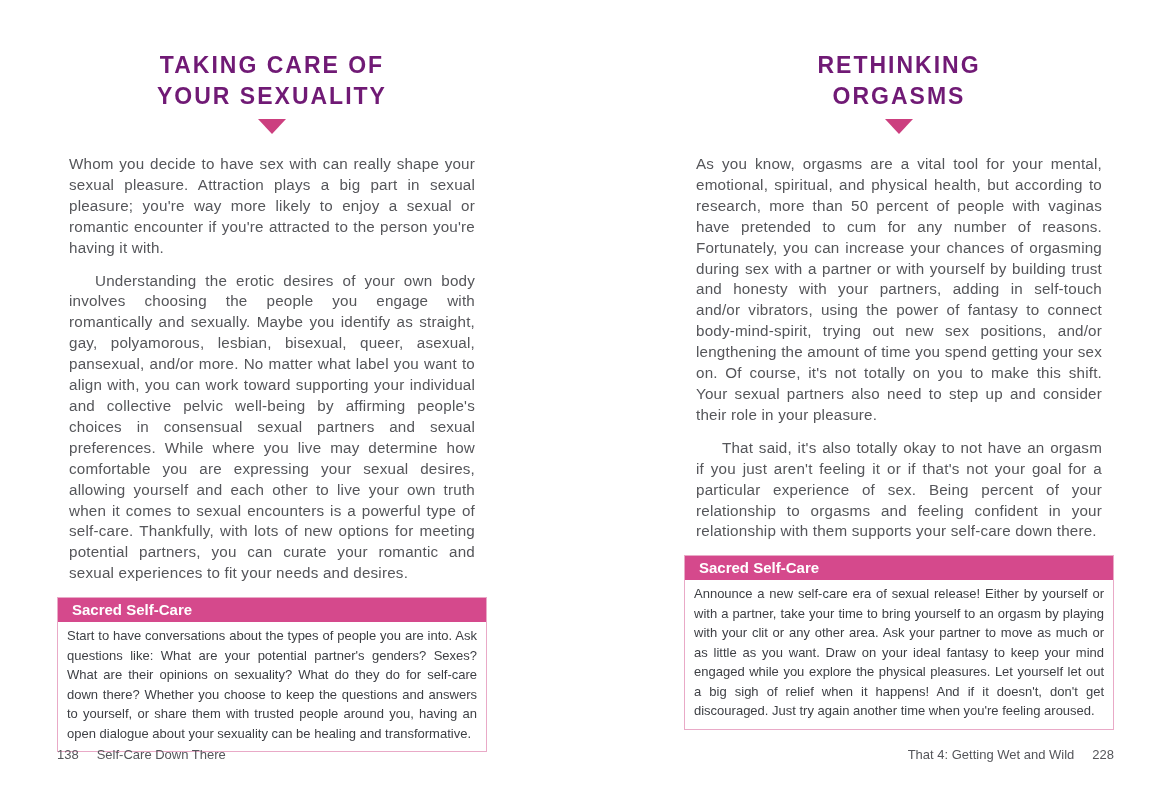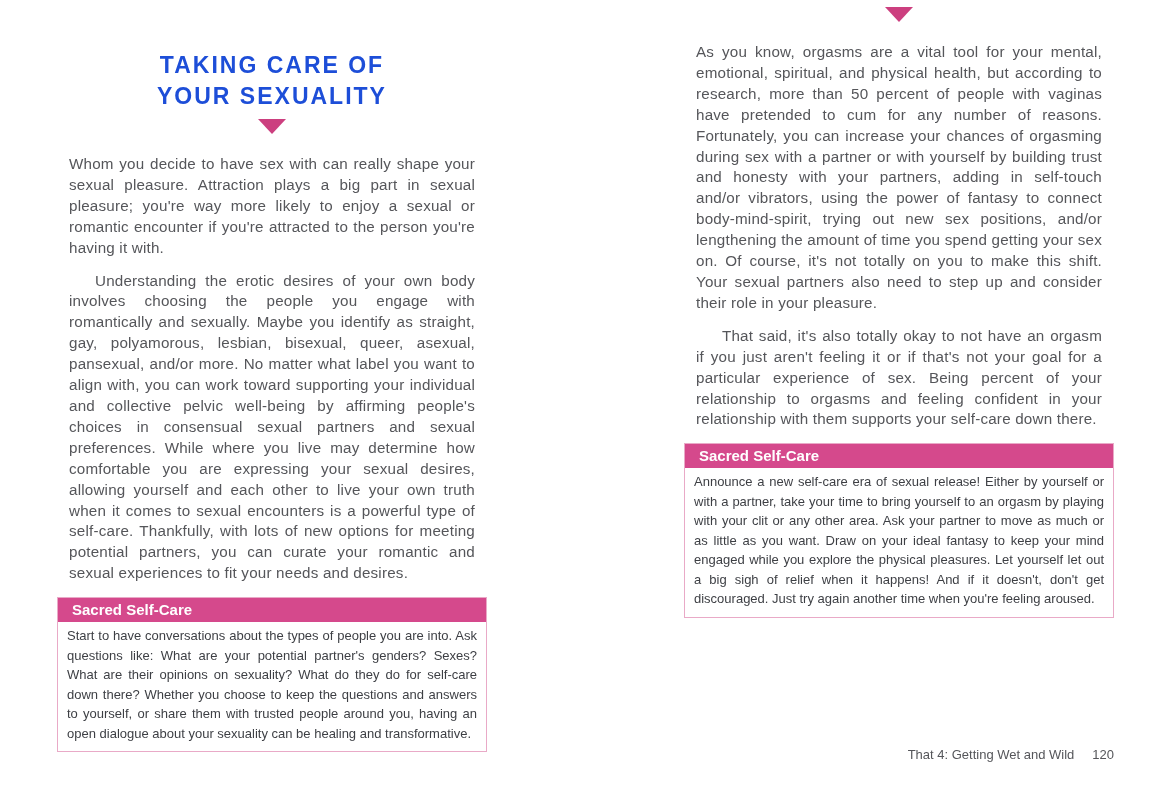--- a/index.html
+++ b/index.html
@@ -20,21 +20,21 @@
     top: 0;
     width: 430px;
     height: 800px;
   }
   .page-left  { left: 57px; }
   .page-right { left: 684px; }
 
   .heading {
     margin-top: 50px;
     text-align: center;
-    color: #1d4ed8;
+    color: #701a75;
     font-size: 23px;
     line-height: 31px;
     font-weight: bold;
     letter-spacing: 2px;
     white-space: pre-line;
   }
   .triangle-down {
     width: 0;
     height: 0;
     border-left: 14px solid transparent;
@@ -101,28 +101,33 @@
       <p>Whom you decide to have sex with can really shape your sexual pleasure. Attraction plays a big part in sexual pleasure; you're way more likely to enjoy a sexual or romantic encounter if you're attracted to the person you're having it with.</p>
       <p class="indent">Understanding the erotic desires of your own body involves choosing the people you engage with romantically and sexually. Maybe you identify as straight, gay, polyamorous, lesbian, bisexual, queer, asexual, pansexual, and/or more. No matter what label you want to align with, you can work toward supporting your individual and collective pelvic well-being by affirming people's choices in consensual sexual partners and sexual preferences. While where you live may determine how comfortable you are expressing your sexual desires, allowing yourself and each other to live your own truth when it comes to sexual encounters is a powerful type of self-care. Thankfully, with lots of new options for meeting potential partners, you can curate your romantic and sexual experiences to fit your needs and desires.</p>
     </div>
     <div class="callout">
       <div class="callout-header">Sacred Self-Care</div>
       <div class="callout-body">Start to have conversations about the types of people you are into. Ask questions like: What are your potential partner's genders? Sexes? What are their opinions on sexuality? What do they do for self-care down there? Whether you choose to keep the questions and answers to yourself, or share them with trusted people around you, having an open dialogue about your sexuality can be healing and transformative.</div>
     </div>
   </div>
 
   <div class="page page-right">
+    <div class="heading">RETHINKING
+ORGASMS</div>
     <div class="triangle-down"></div>
     <div class="body-text">
       <p>As you know, orgasms are a vital tool for your mental, emotional, spiritual, and physical health, but according to research, more than 50 percent of people with vaginas have pretended to cum for any number of reasons. Fortunately, you can increase your chances of orgasming during sex with a partner or with yourself by building trust and honesty with your partners, adding in self-touch and/or vibrators, using the power of fantasy to connect body-mind-spirit, trying out new sex positions, and/or lengthening the amount of time you spend getting your sex on. Of course, it's not totally on you to make this shift. Your sexual partners also need to step up and consider their role in your pleasure.</p>
       <p class="indent">That said, it's also totally okay to not have an orgasm if you just aren't feeling it or if that's not your goal for a particular experience of sex. Being percent of your relationship to orgasms and feeling confident in your relationship with them supports your self-care down there.</p>
     </div>
     <div class="callout">
       <div class="callout-header">Sacred Self-Care</div>
       <div class="callout-body">Announce a new self-care era of sexual release! Either by yourself or with a partner, take your time to bring yourself to an orgasm by playing with your clit or any other area. Ask your partner to move as much or as little as you want. Draw on your ideal fantasy to keep your mind engaged while you explore the physical pleasures. Let yourself let out a big sigh of relief when it happens! And if it doesn't, don't get discouraged. Just try again another time when you're feeling aroused.</div>
     </div>
   </div>
 
+  <div class="footer footer-left-layout">
+    <span class="pagenum">138</span><span>Self-Care Down There</span>
+  </div>
   <div class="footer footer-right-layout">
-    <span>That 4: Getting Wet and Wild</span><span class="pagenum">120</span>
+    <span>That 4: Getting Wet and Wild</span><span class="pagenum">228</span>
   </div>
 
 </div>
 
 </body></html>

